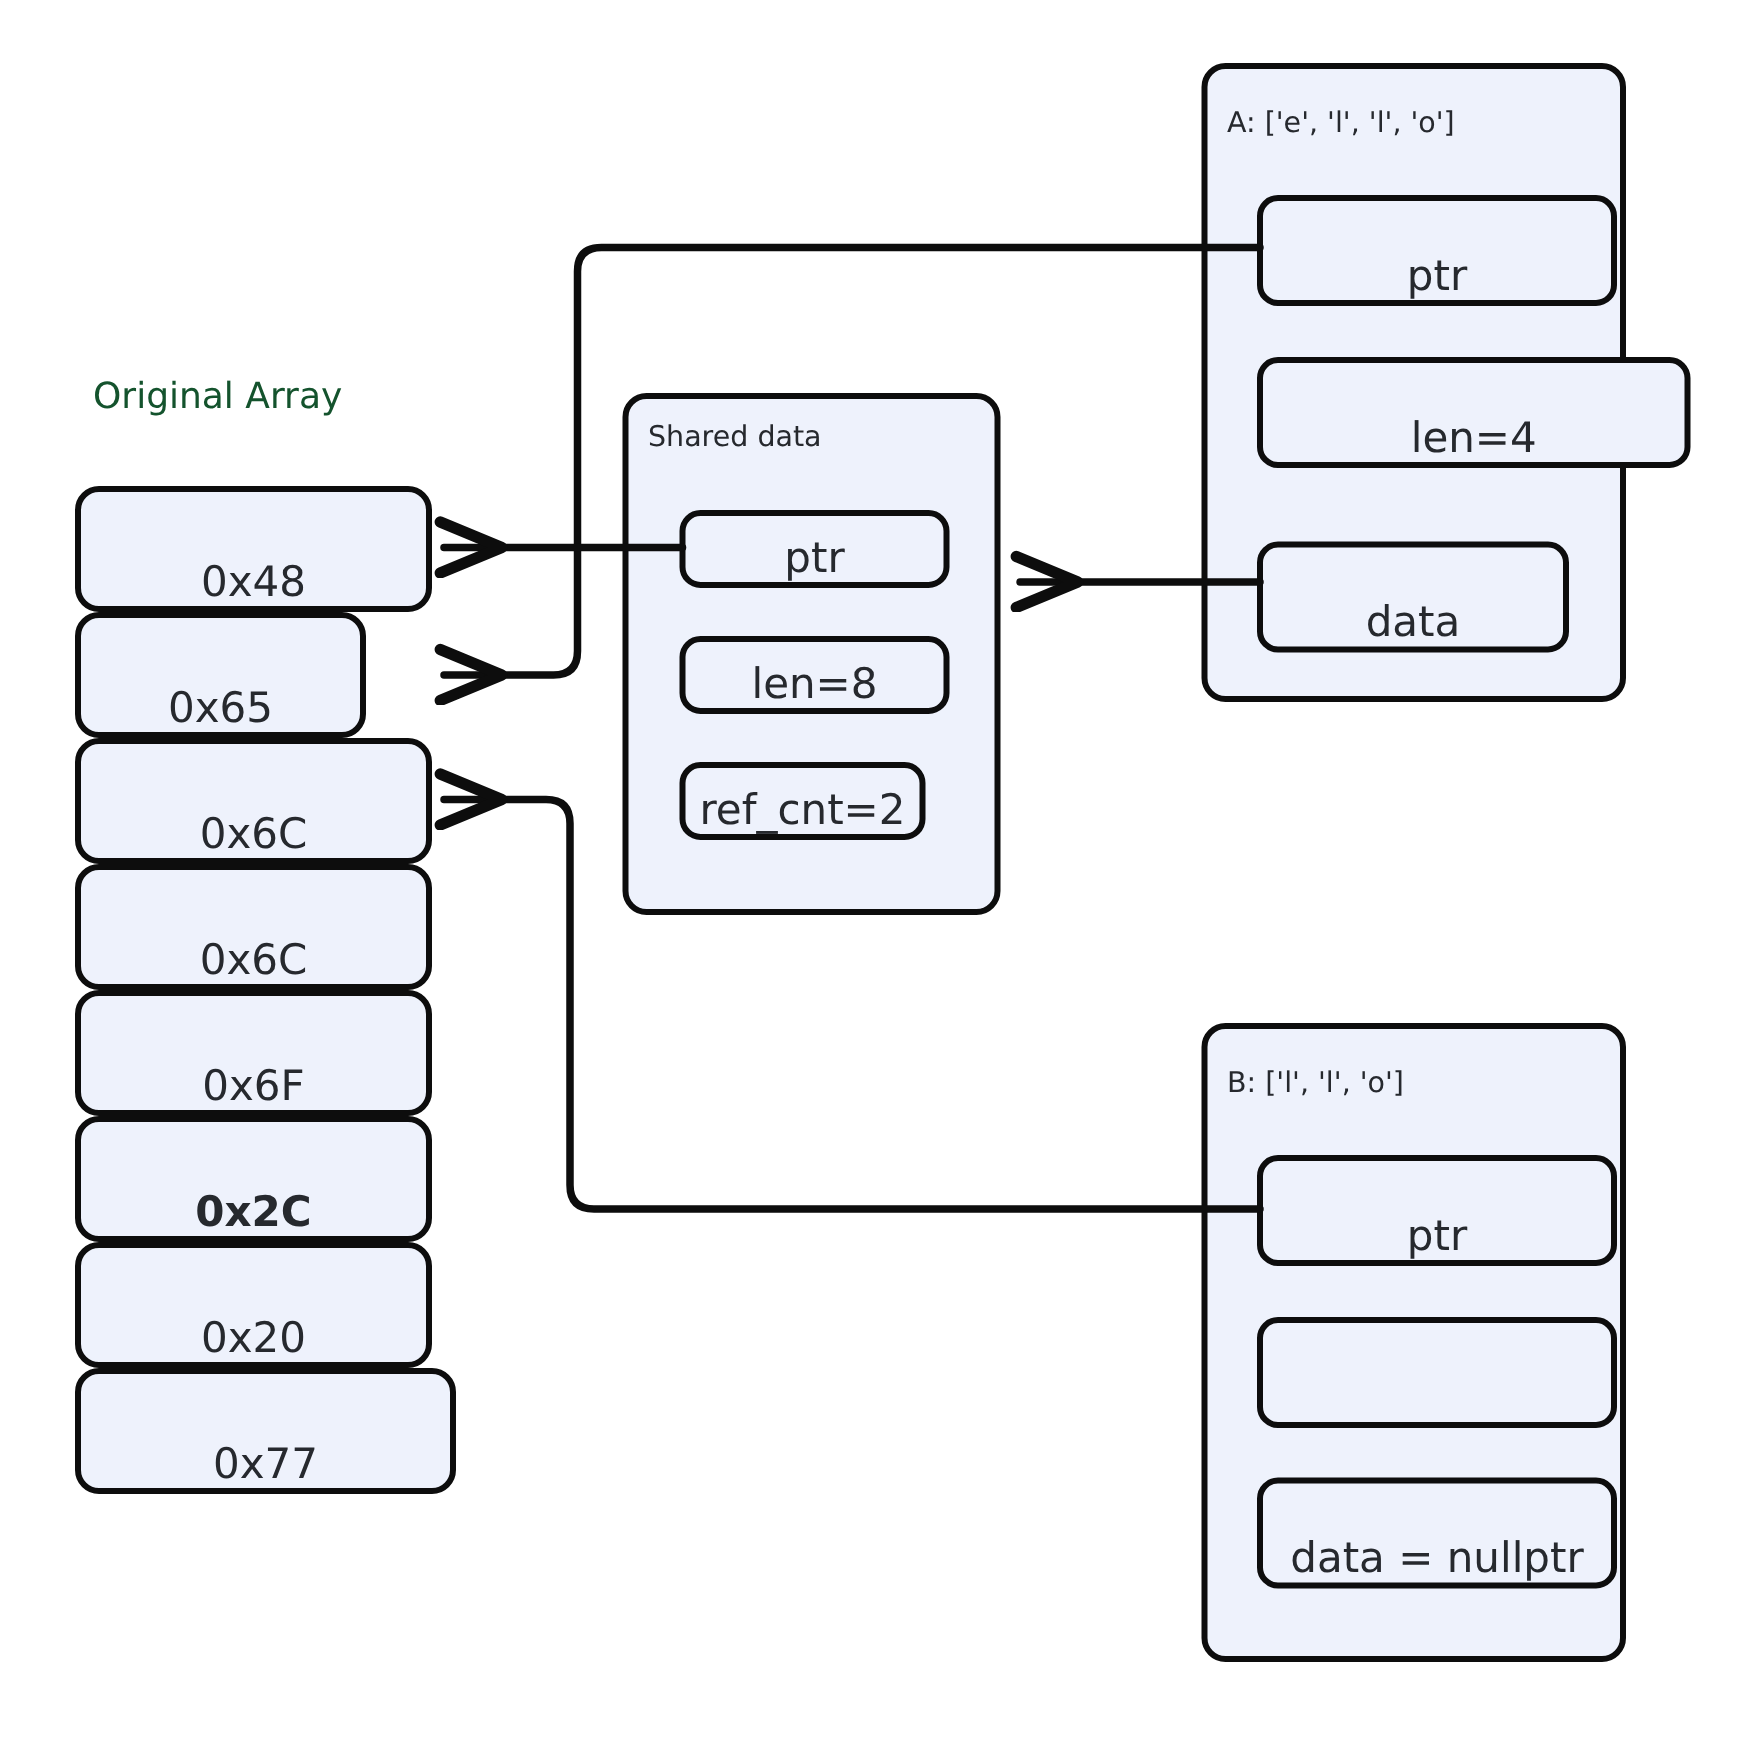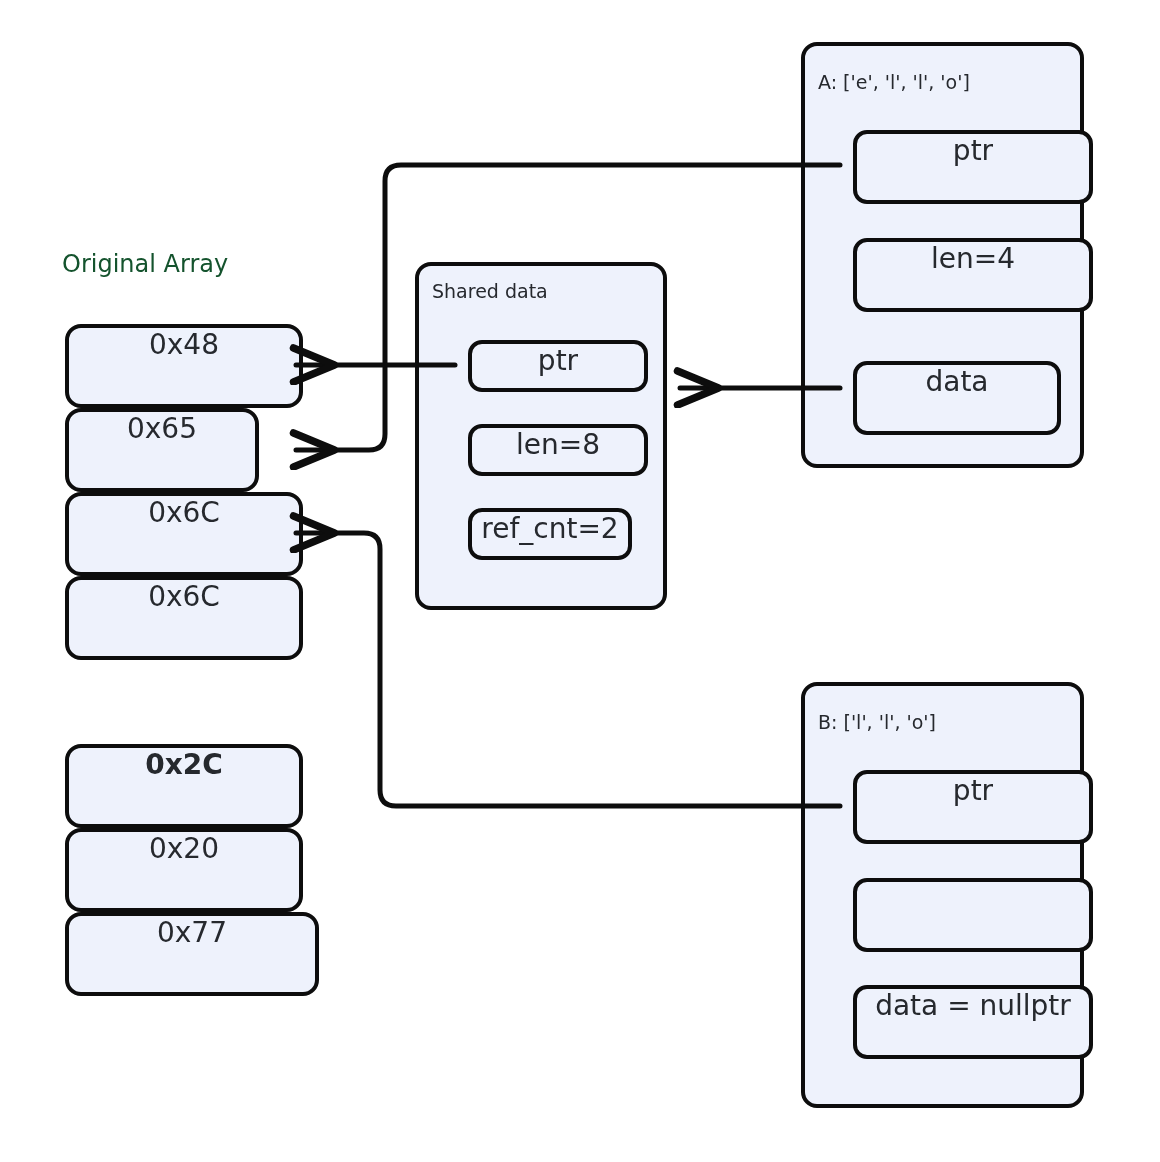--- a/index.html
+++ b/index.html
@@ -23,24 +23,23 @@
   }
 
   
   .node {
     position: absolute;
     box-sizing: border-box;
     background: #eef2fc;
     border: 4px solid #0d0d0d;
     border-radius: 14px;
     display: flex;
-    align-items: flex-start;
+    align-items: flex-end;
     justify-content: center;
     color: #26292e;
-    margin-left: 15px;
   }
 
   .container-box {
     position: absolute;
     box-sizing: border-box;
     background: #eef2fc;
     border: 4px solid #0d0d0d;
     border-radius: 16px;
   }
 
@@ -92,20 +91,23 @@
   </div>
   <div class="node cell" style="left:50px; top:408px; width:194px; height:84px;">
     <span>0x65</span>
   </div>
   <div class="node cell" style="left:50px; top:492px; width:238px; height:84px;">
     <span>0x6C</span>
   </div>
   <div class="node cell" style="left:50px; top:576px; width:238px; height:84px;">
     <span>0x6C</span>
   </div>
+  <div class="node cell" style="left:50px; top:660px; width:238px; height:84px;">
+    <span>0x6F</span>
+  </div>
   <div class="node cell" style="left:50px; top:744px; width:238px; height:84px;font-weight:bold;">
     <span>0x2C</span>
   </div>
   <div class="node cell" style="left:50px; top:828px; width:238px; height:84px;">
     <span>0x20</span>
   </div>
   <div class="node cell" style="left:50px; top:912px; width:254px; height:84px;">
     <span>0x77</span>
   </div>
 
@@ -121,21 +123,21 @@
   <div class="node field" style="left:453px; top:508px; width:164px; height:52px;">
     <span>ref_cnt=2</span>
   </div>
 
   <div class="container-box" style="left:801px; top:42px; width:283px; height:426px;"></div>
   <div class="container-title" style="left:818px; top:73px;">A: ['e', 'l', 'l', 'o']</div>
 
   <div class="node field" style="left:838px; top:130px; width:240px; height:74px;">
     <span>ptr</span>
   </div>
-  <div class="node field" style="left:838px; top:238px; width:240px; height:74px;">
+  <div class="node field" style="left:838px; top:238px; width:289px; height:74px;">
     <span>len=4</span>
   </div>
   <div class="node field" style="left:838px; top:361px; width:208px; height:74px;">
     <span>data</span>
   </div>
 
   <div class="container-box" style="left:801px; top:682px; width:283px; height:426px;"></div>
   <div class="container-title" style="left:818px; top:713px;">B: ['l', 'l', 'o']</div>
 
   <div class="node field" style="left:838px; top:770px; width:240px; height:74px;">

